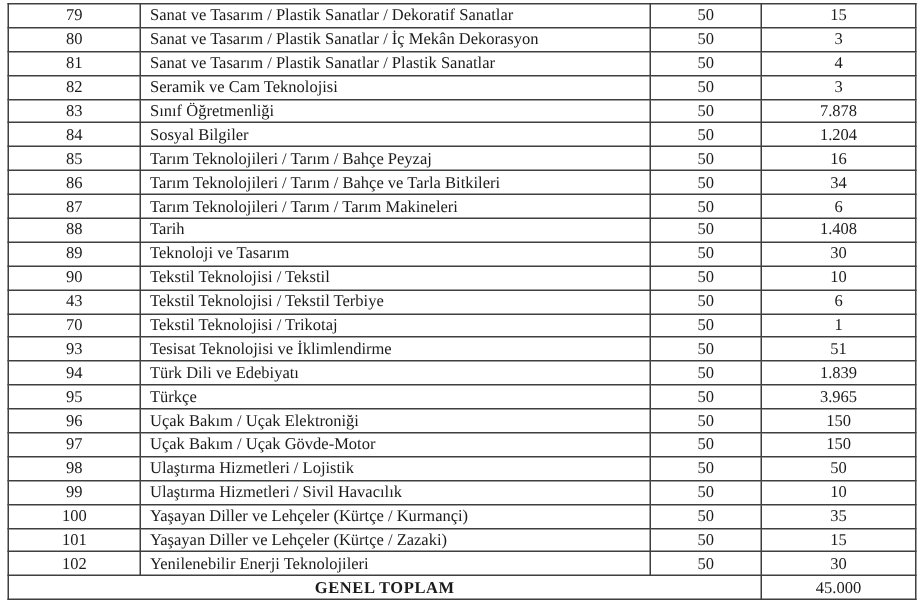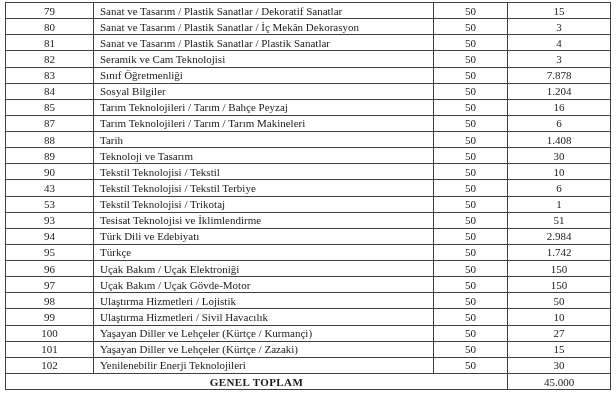--- a/index.html
+++ b/index.html
@@ -92,20 +92,26 @@
           <td>50</td>
           <td>1.204</td>
         </tr>
         <tr>
           <td>85</td>
           <td class="branch">Tarım Teknolojileri / Tarım / Bahçe Peyzaj</td>
           <td>50</td>
           <td>16</td>
         </tr>
         <tr>
+          <td>86</td>
+          <td class="branch">Tarım Teknolojileri / Tarım / Bahçe ve Tarla Bitkileri</td>
+          <td>50</td>
+          <td>34</td>
+        </tr>
+        <tr>
           <td>87</td>
           <td class="branch">Tarım Teknolojileri / Tarım / Tarım Makineleri</td>
           <td>50</td>
           <td>6</td>
         </tr>
         <tr>
           <td>88</td>
           <td class="branch">Tarih</td>
           <td>50</td>
           <td>1.408</td>
@@ -122,42 +128,42 @@
           <td>50</td>
           <td>10</td>
         </tr>
         <tr>
           <td>43</td>
           <td class="branch">Tekstil Teknolojisi / Tekstil Terbiye</td>
           <td>50</td>
           <td>6</td>
         </tr>
         <tr>
-          <td>53</td>
+          <td>70</td>
           <td class="branch">Tekstil Teknolojisi / Trikotaj</td>
           <td>50</td>
           <td>1</td>
         </tr>
         <tr>
           <td>93</td>
           <td class="branch">Tesisat Teknolojisi ve İklimlendirme</td>
           <td>50</td>
           <td>51</td>
         </tr>
         <tr>
           <td>94</td>
           <td class="branch">Türk Dili ve Edebiyatı</td>
           <td>50</td>
-          <td>2.984</td>
+          <td>1.839</td>
         </tr>
         <tr>
           <td>95</td>
           <td class="branch">Türkçe</td>
           <td>50</td>
-          <td>1.742</td>
+          <td>3.965</td>
         </tr>
         <tr>
           <td>96</td>
           <td class="branch">Uçak Bakım / Uçak Elektroniği</td>
           <td>50</td>
           <td>150</td>
         </tr>
         <tr>
           <td>97</td>
           <td class="branch">Uçak Bakım / Uçak Gövde-Motor</td>
@@ -173,21 +179,21 @@
         <tr>
           <td>99</td>
           <td class="branch">Ulaştırma Hizmetleri / Sivil Havacılık</td>
           <td>50</td>
           <td>10</td>
         </tr>
         <tr>
           <td>100</td>
           <td class="branch">Yaşayan Diller ve Lehçeler (Kürtçe / Kurmançi)</td>
           <td>50</td>
-          <td>27</td>
+          <td>35</td>
         </tr>
         <tr>
           <td>101</td>
           <td class="branch">Yaşayan Diller ve Lehçeler (Kürtçe / Zazaki)</td>
           <td>50</td>
           <td>15</td>
         </tr>
         <tr>
           <td>102</td>
           <td class="branch">Yenilenebilir Enerji Teknolojileri</td>

